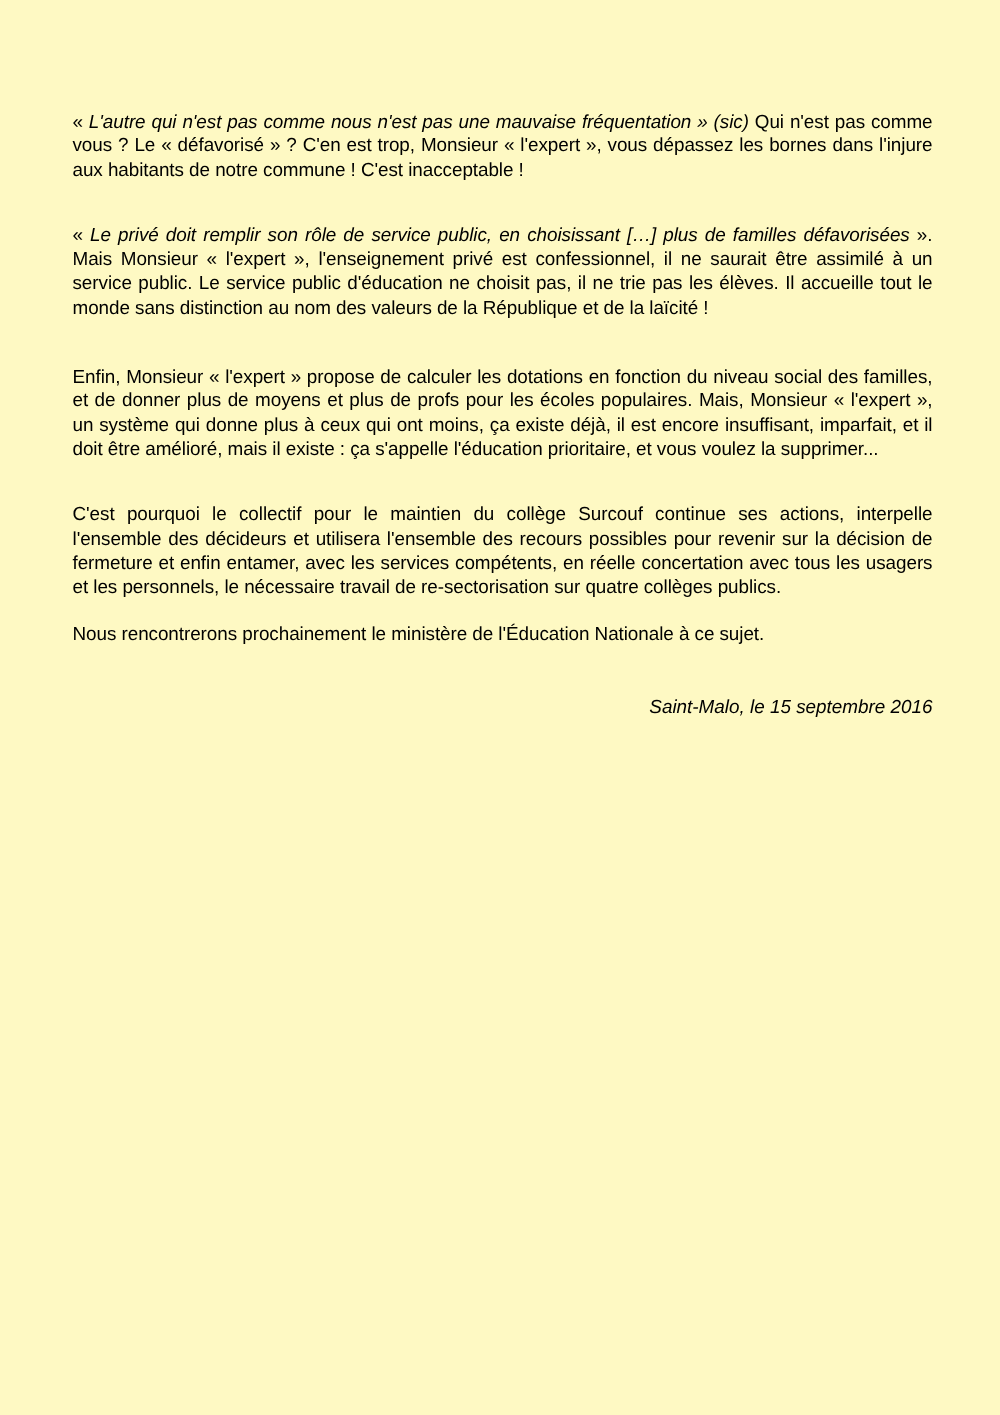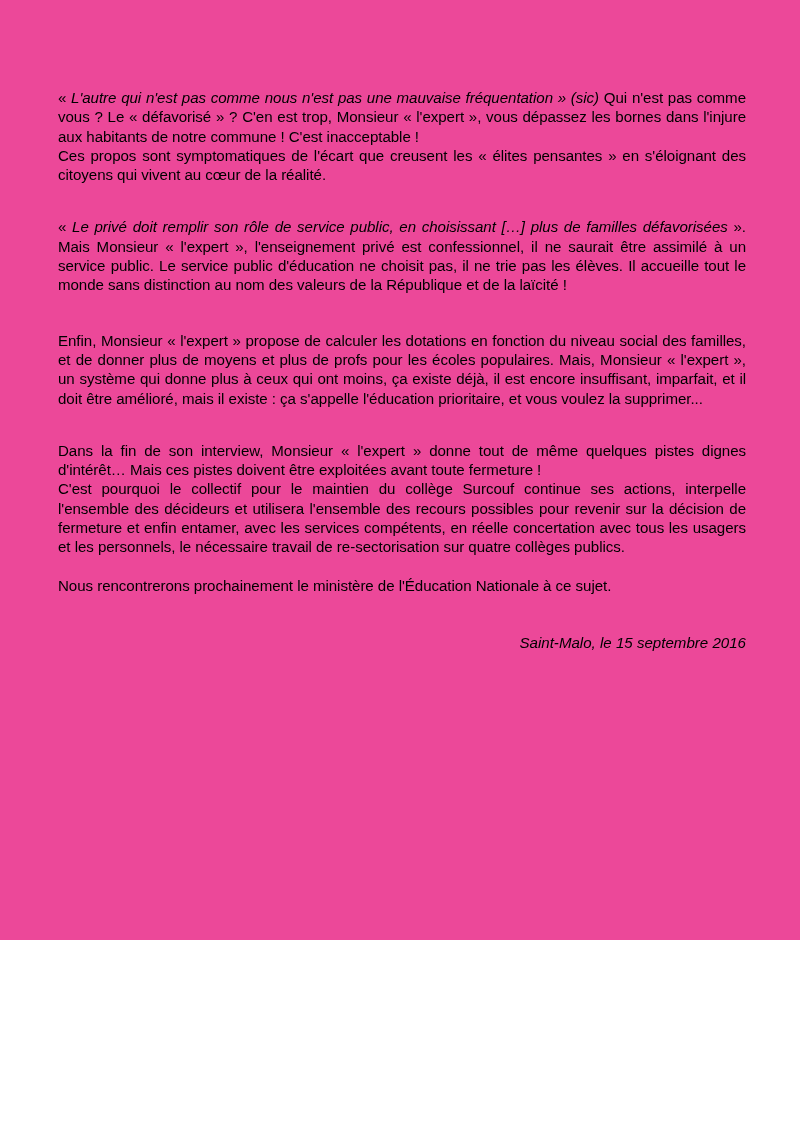--- a/index.html
+++ b/index.html
@@ -10,22 +10,22 @@
   body {
     width: 800px;
     height: 1132px;
     font-family: "Liberation Sans", sans-serif;
     color: #000000;
     -webkit-font-smoothing: antialiased;
   }
   .page {
     position: relative;
     width: 800px;
-    height: 940px;
-    background: #ec4899;
+    height: 1132px;
+    background: #fef9c3;
     overflow: hidden;
   }
   .content {
     position: absolute;
     left: 58px;
     top: 88px;
     width: 688px;
   }
   p.para {
     margin: 0;
@@ -59,41 +59,35 @@
 </head>
 <body>
 
 <div class="page">
   <div class="content">
 
     <p class="para">
       <span>« </span><em class="it">L'autre qui n'est pas comme nous n'est pas une mauvaise fréquentation » (sic)</em><span> Qui n'est pas comme vous ? Le « défavorisé » ? C'en est trop, Monsieur « l'expert », vous dépassez les bornes dans l'injure aux habitants de notre commune ! C'est inacceptable !</span>
     </p>
 
-    <p class="para">
-      <span>Ces propos sont symptomatiques de l'écart que creusent les « élites pensantes » en s'éloignant des citoyens qui vivent au cœur de la réalité.</span>
-    </p>
 
     <div class="gap-lg"></div>
 
     <p class="para">
       <span>« </span><em class="it">Le privé doit remplir son rôle de service public, en choisissant […] plus de familles défavorisées</em><span> ». Mais Monsieur « l'expert », l'enseignement privé est confessionnel, il ne saurait être assimilé à un service public. Le service public d'éducation ne choisit pas, il ne trie pas les élèves. Il accueille tout le monde sans distinction au nom des valeurs de la République et de la laïcité !</span>
     </p>
 
     <div class="gap-xl"></div>
 
     <p class="para">
       <span>Enfin, Monsieur « l'expert » propose de calculer les dotations en fonction du niveau social des familles, et de donner plus de moyens et plus de profs pour les écoles populaires. Mais, Monsieur « l'expert », un système qui donne plus à ceux qui ont moins, ça existe déjà, il est encore insuffisant, imparfait, et il doit être amélioré, mais il existe : ça s'appelle l'éducation prioritaire, et vous voulez la supprimer...</span>
     </p>
 
     <div class="gap-lg"></div>
 
-    <p class="para">
-      <span>Dans la fin de son interview, Monsieur « l'expert » donne tout de même quelques pistes dignes d'intérêt… Mais ces pistes doivent être exploitées avant toute fermeture !</span>
-    </p>
 
     <p class="para">
       <span>C'est pourquoi le collectif pour le maintien du collège Surcouf continue ses actions, interpelle l'ensemble des décideurs et utilisera l'ensemble des recours possibles pour revenir sur la décision de fermeture et enfin entamer, avec les services compétents, en réelle concertation avec tous les usagers et les personnels, le nécessaire travail de re-sectorisation sur quatre collèges publics.</span>
     </p>
 
     <div class="gap-sm"></div>
 
     <p class="para">
       <span>Nous rencontrerons prochainement le ministère de l'Éducation Nationale à ce sujet.</span>
     </p>

